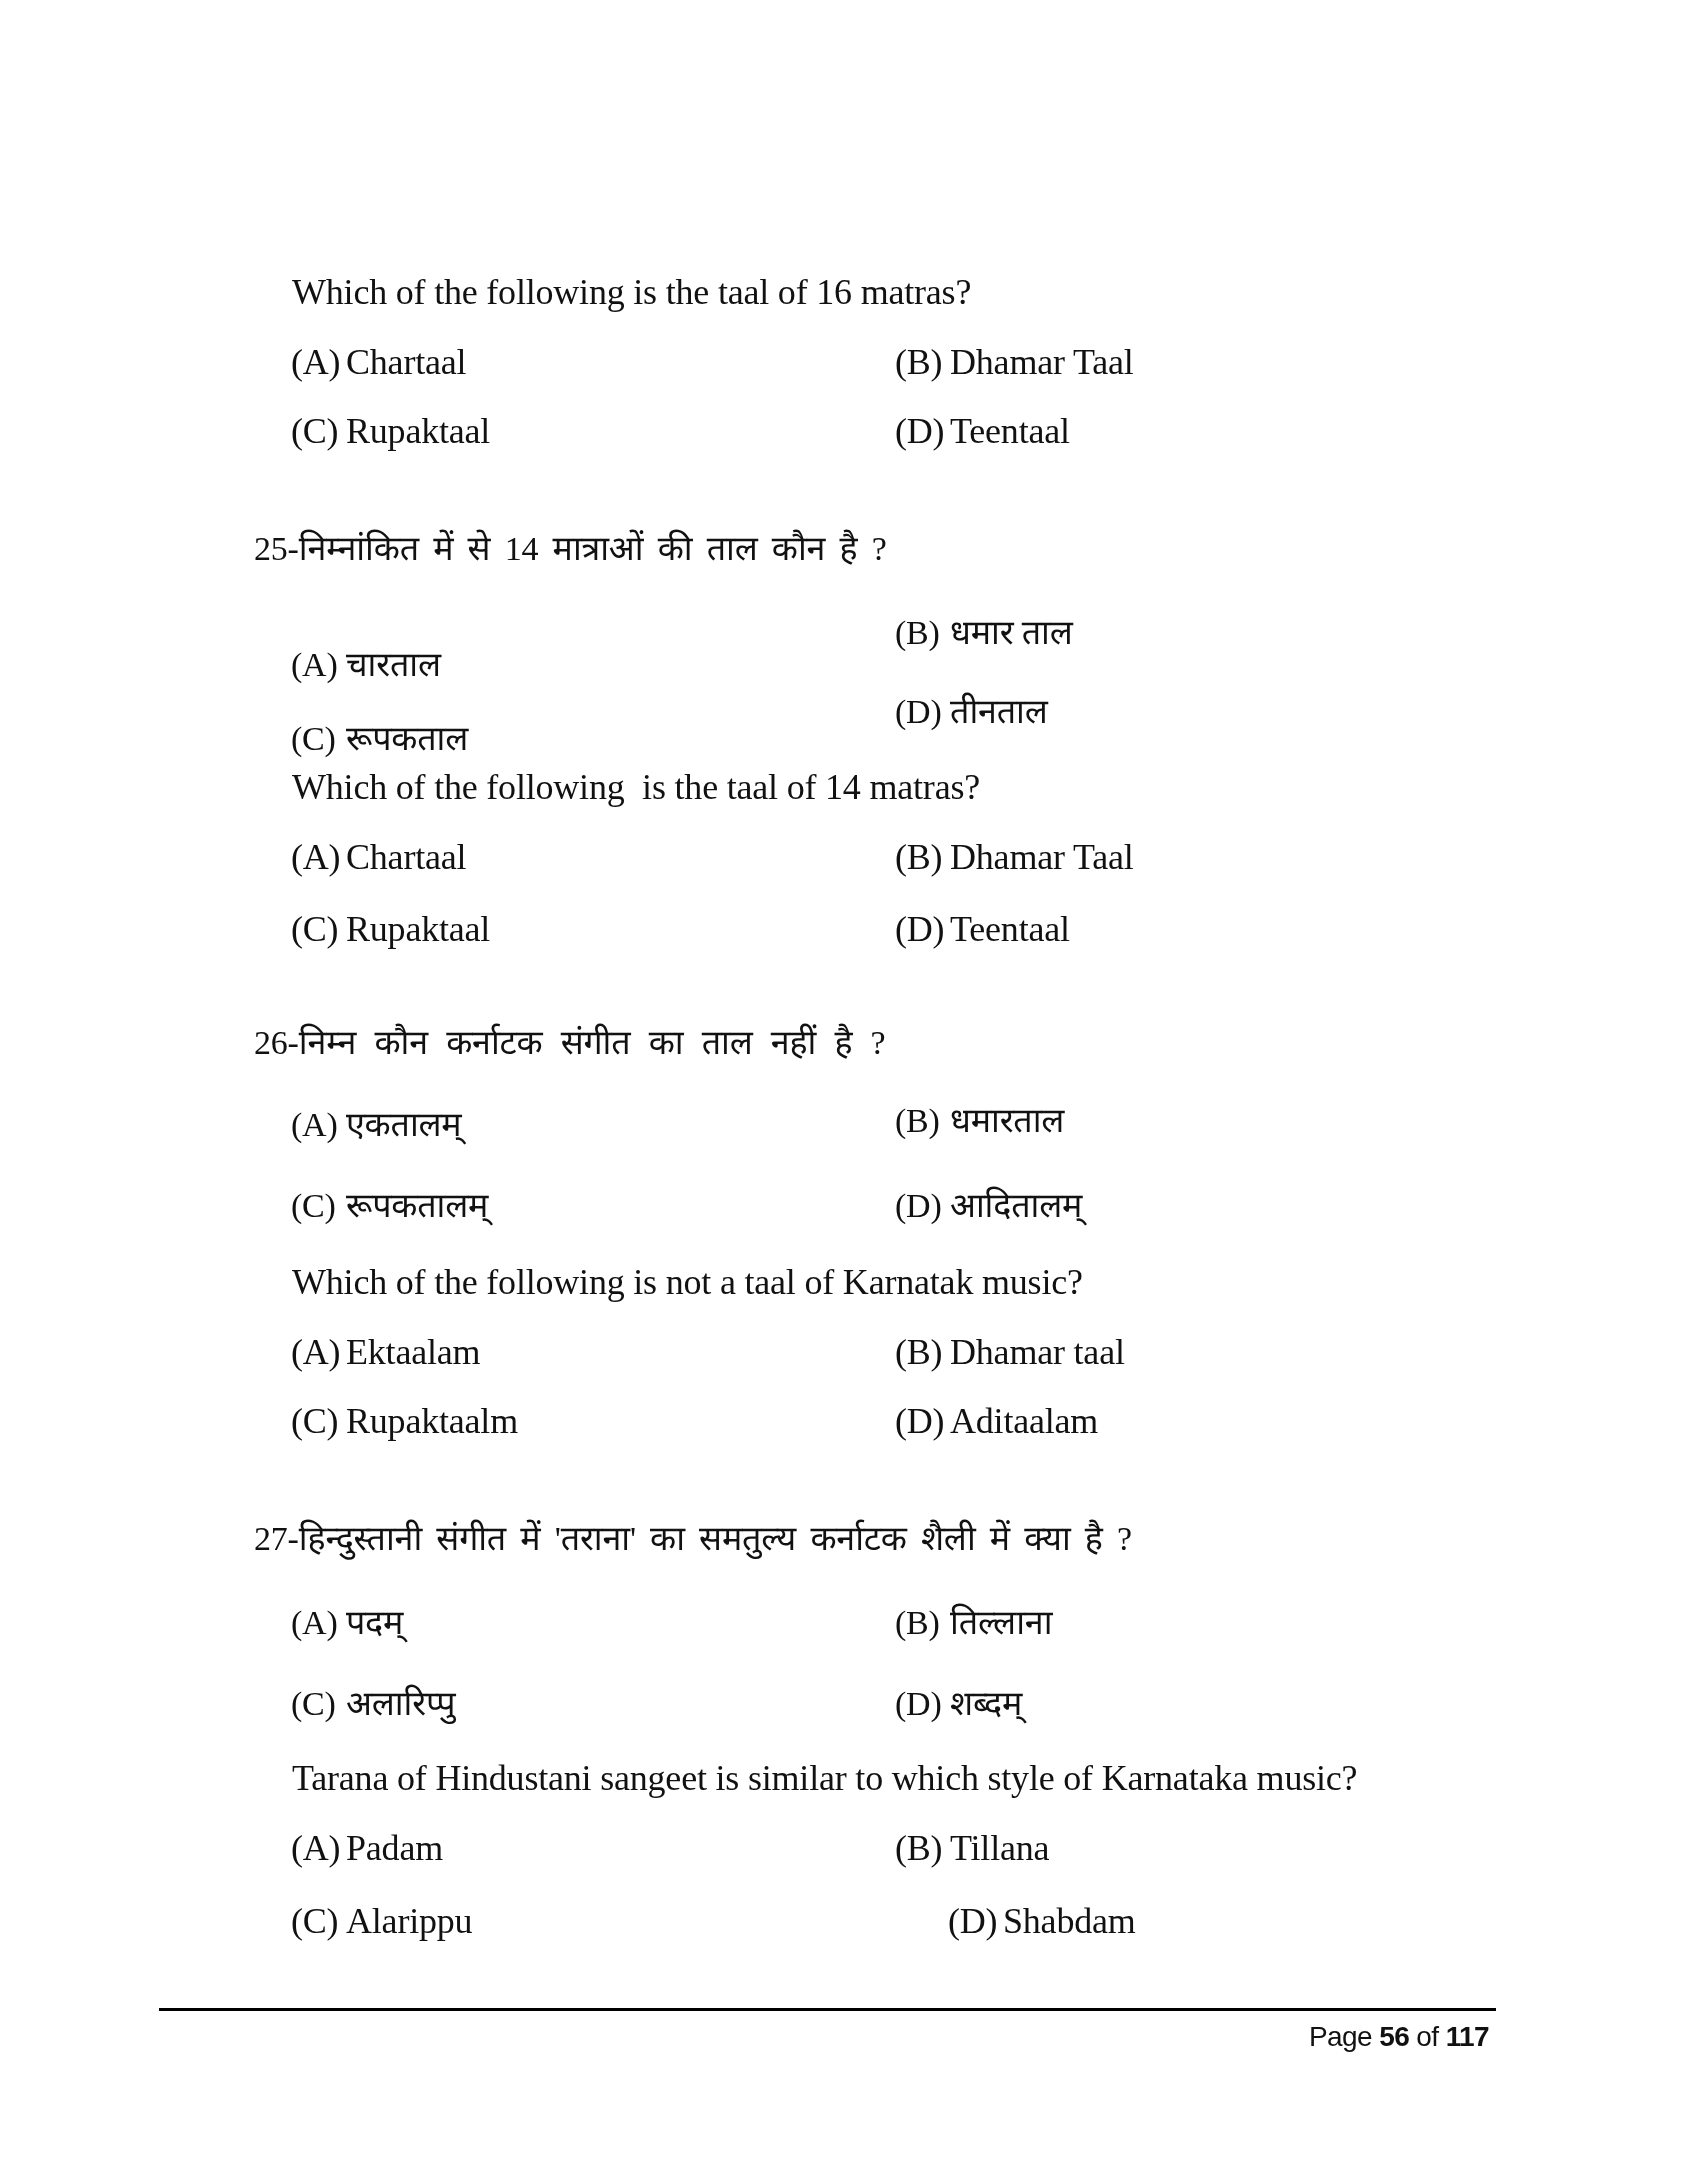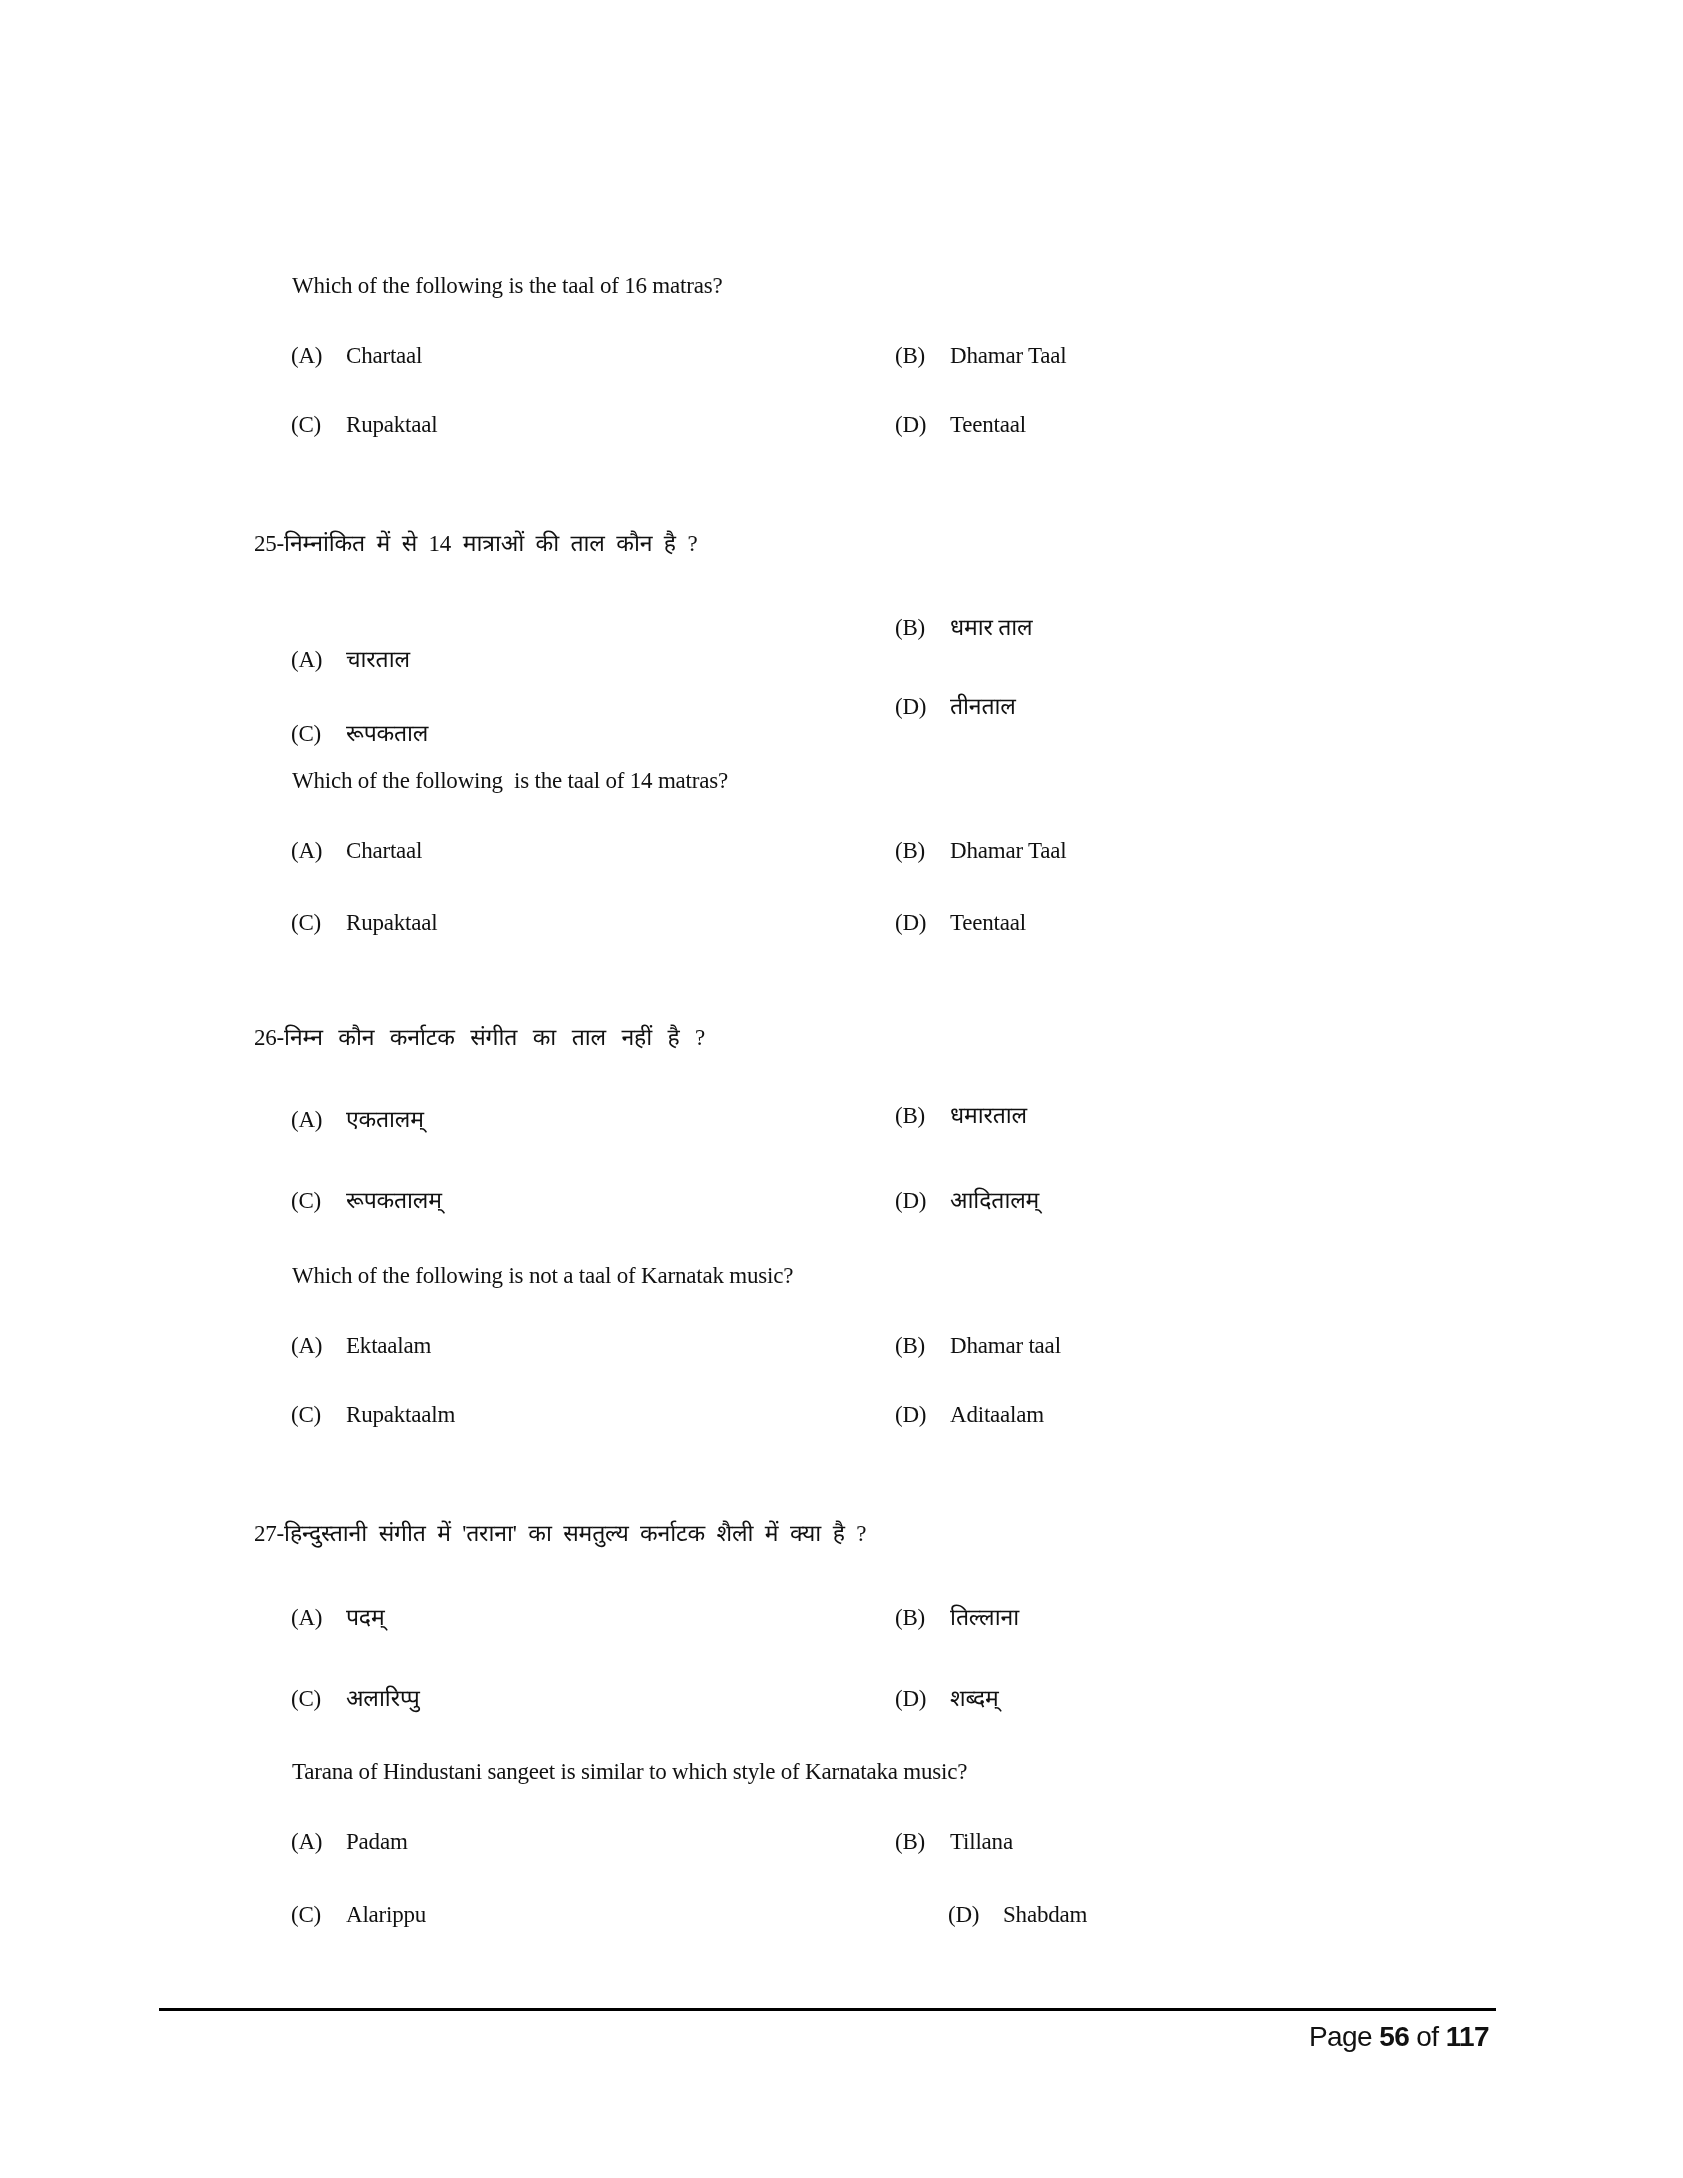--- a/index.html
+++ b/index.html
@@ -1,24 +1,24 @@
 <!DOCTYPE html>
 <html><head>
 <meta charset="utf-8">
 <style>
   html, body { margin: 0; padding: 0; }
   body {
     width: 1683px; height: 2178px; background: #ffffff; position: relative; overflow: hidden;
     font-family: "Liberation Serif", "DejaVu Serif", serif; color: #111111;
   }
   .line {
-    position: absolute; white-space: nowrap; font-size: 23px; line-height: 1;
+    position: absolute; white-space: nowrap; font-size: 36px; line-height: 1;
     letter-spacing: -0.2px;
   }
-  .hi { font-size: 23px; }
+  .hi { font-size: 34px; }
   .qnum { font-family: "Liberation Serif", serif; }
   .opt-label { display: inline-block; width: 55px; }
   .rule {
     position: absolute; left: 159px; top: 2008px; width: 1337px; height: 3px; background: #000000;
   }
   .footer {
     position: absolute; left: 1309px; top: 2023px; font-family: "Liberation Sans", "DejaVu Sans", sans-serif;
     font-size: 28px; line-height: 1; color: #111111; letter-spacing: -0.6px; white-space: nowrap;
   }
   .footer b { font-weight: bold; }

